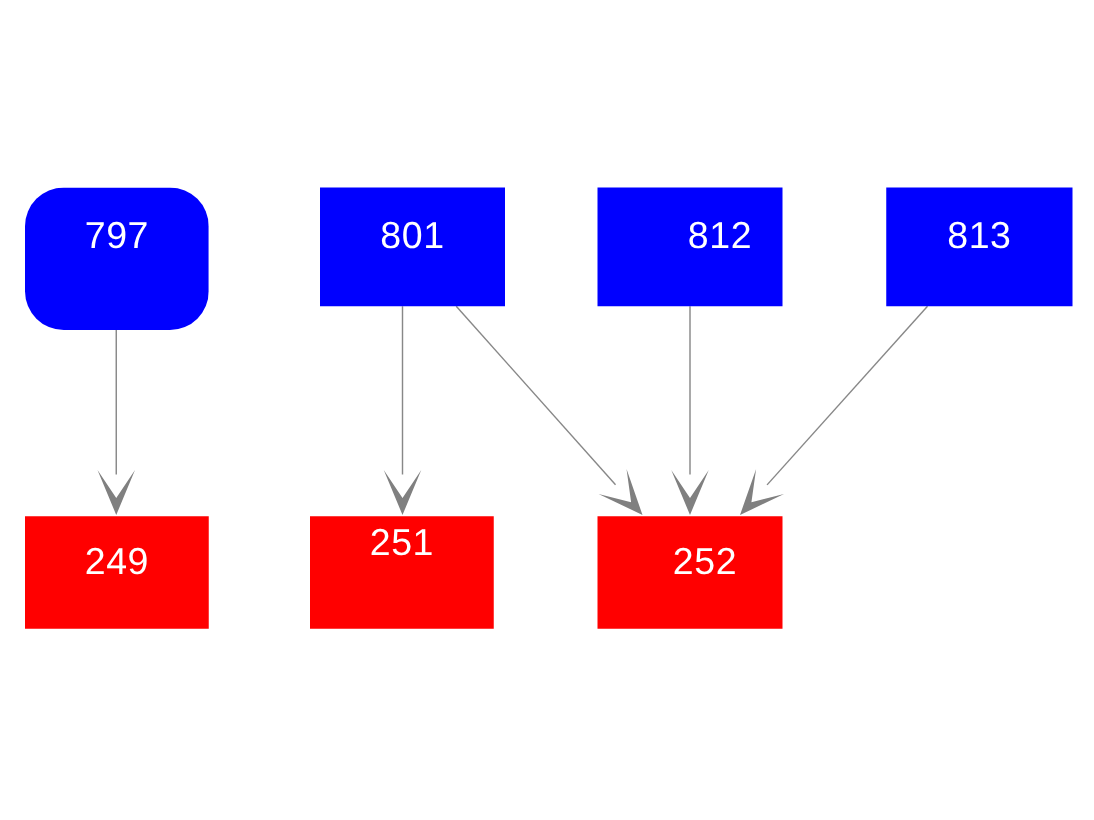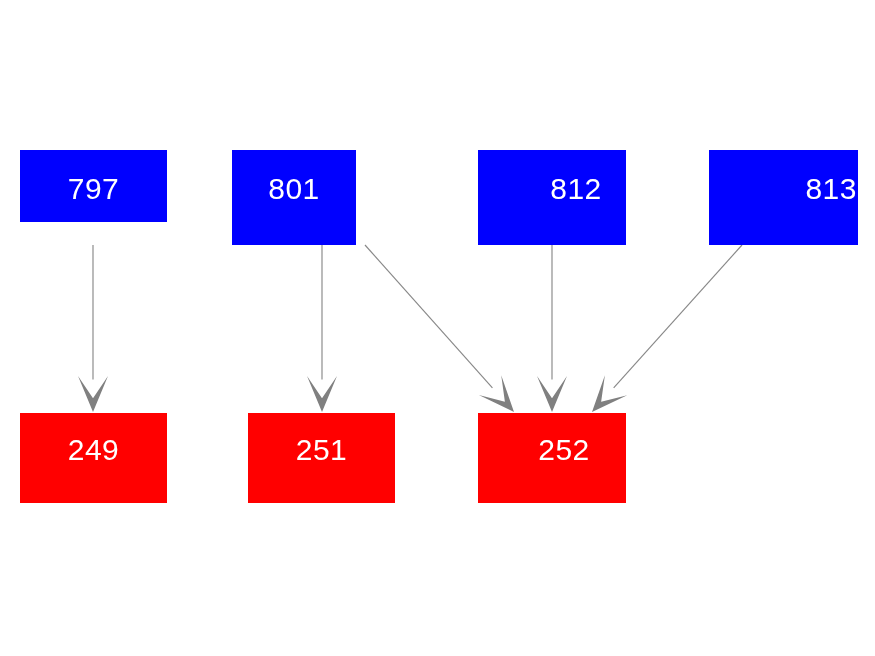--- a/index.html
+++ b/index.html
@@ -82,36 +82,36 @@
         <line class="edge-line" x1="552" y1="245" x2="552" y2="379.6"></line>
         <path class="edge-head" d="M 552 412 L 537 376 L 552 398.32 L 567 376 Z"></path>
       </g>
       <g>
         <line class="edge-line" x1="742" y1="245" x2="613.6505233801565" y2="387.89575063675915"></line>
         <path class="edge-head" d="M 592 412 L 604.8967623838587 375.19411025373404 L 601.1413320938439 401.82265026885386 L 627.2155117942668 395.2408911612863 Z"></path>
       </g>
     </svg>
 
   <div id="node-layer">
-      <div class="node node-source" style="left: 20px; top: 150px; width: 147px; height: 72px;">
+      <div class="node node-source" style="left: 20px; top: 150px; width: 147px; height: 114px; border-radius: 31px;">
         <span class="node-label" style="top: 23px;">797</span>
       </div>
-      <div class="node node-source" style="left: 232px; top: 150px; width: 124px; height: 95px;">
+      <div class="node node-source" style="left: 256px; top: 150px; width: 148px; height: 95px;">
         <span class="node-label" style="top: 23px;">801</span>
       </div>
       <div class="node node-source" style="left: 478px; top: 150px; width: 148px; height: 95px;">
         <span class="node-label" style="top: 23px; margin-left: 48px;">812</span>
       </div>
       <div class="node node-source" style="left: 709px; top: 150px; width: 149px; height: 95px;">
-        <span class="node-label" style="top: 23px; text-align: right;">813</span>
+        <span class="node-label" style="top: 23px;">813</span>
       </div>
       <div class="node node-target" style="left: 20px; top: 413px; width: 147px; height: 90px;">
         <span class="node-label" style="top: 21px; text-align: center;">249</span>
       </div>
       <div class="node node-target" style="left: 248px; top: 413px; width: 147px; height: 90px;">
-        <span class="node-label" style="top: 21px;">251</span>
+        <span class="node-label" style="top: 6px;">251</span>
       </div>
       <div class="node node-target" style="left: 478px; top: 413px; width: 148px; height: 90px;">
         <span class="node-label" style="top: 21px; padding-left: 24px;">252</span>
       </div>
     </div>
 
 </div>
 
 </body></html>

